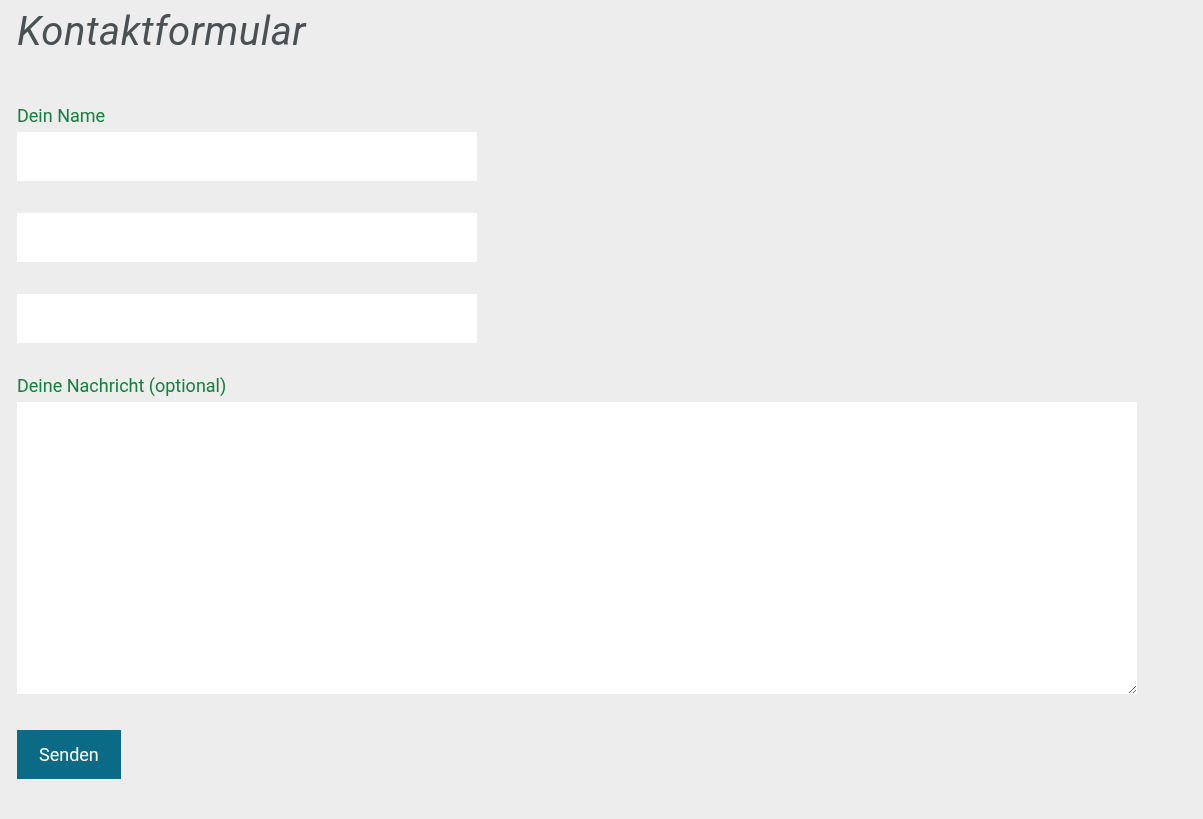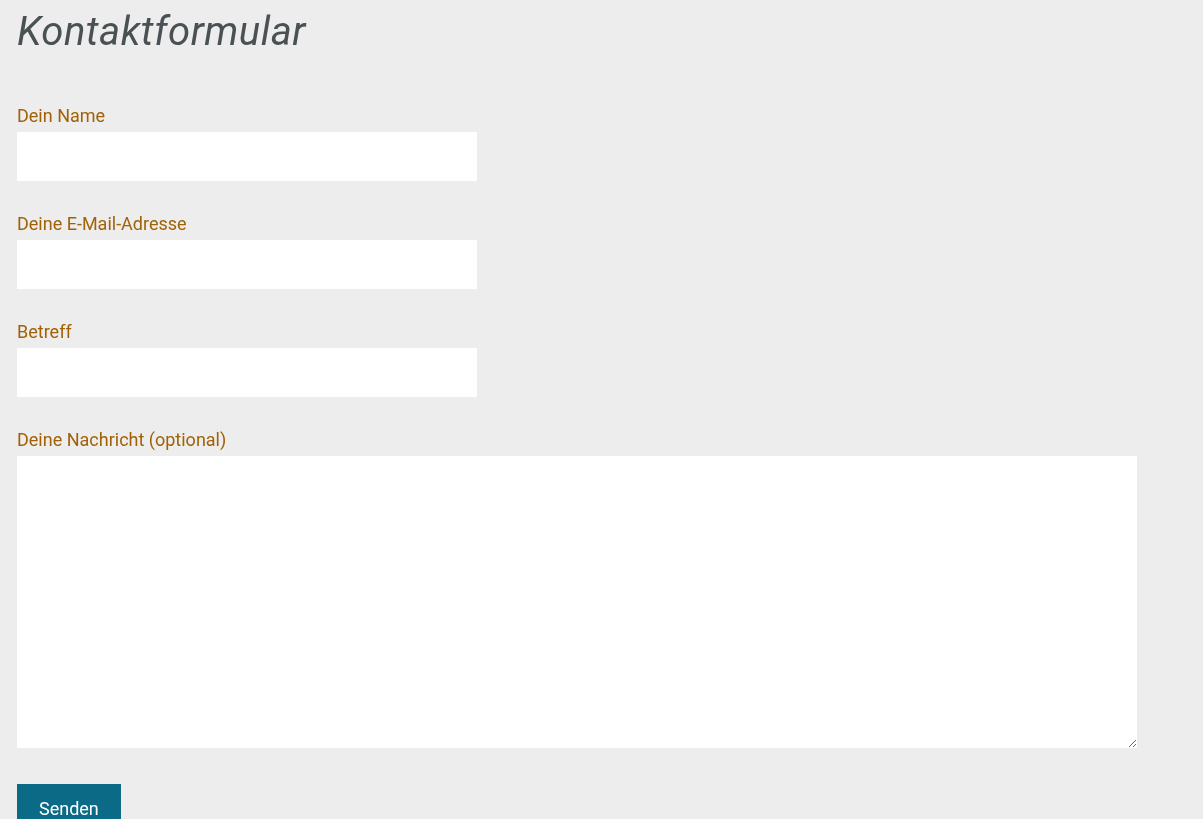--- a/index.html
+++ b/index.html
@@ -22,21 +22,21 @@
       margin-top: 8px;
       margin-bottom: 50px;
       font-style: italic;
     }
     .form-group {
       margin-bottom: 32px;
     }
     .form-label {
       display: block;
       font-size: 18px;
-      color: #a16207;
+      color: #15803d;
       margin-bottom: 6px;
       font-weight: 400;
     }
     .text-input {
       width: 460px;
       height: 49px;
       background-color: #ffffff;
       border: none;
       font-size: 16px;
       padding: 0 12px;
@@ -69,26 +69,24 @@
 
 <h1 class="page-title">Kontaktformular</h1>
 
 <form>
   <div class="form-group">
     <label class="form-label">Dein Name</label>
     <input type="text" class="text-input" value="" style="">
   </div>
 
   <div class="form-group">
-    <label class="form-label">Deine E-Mail-Adresse</label>
     <input type="email" class="text-input" value="" style="">
   </div>
 
   <div class="form-group">
-    <label class="form-label">Betreff</label>
     <input type="text" class="text-input" value="" style="">
   </div>
 
   <div class="form-group">
     <label class="form-label">Deine Nachricht (optional)</label>
     <textarea class="textarea-input" style=""></textarea>
   </div>
 
   <button type="submit" class="submit-button">Senden</button>
 </form>

